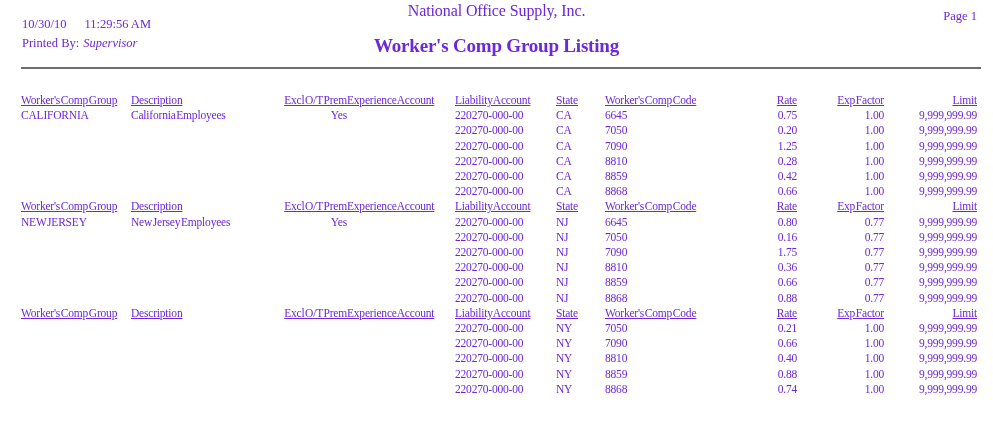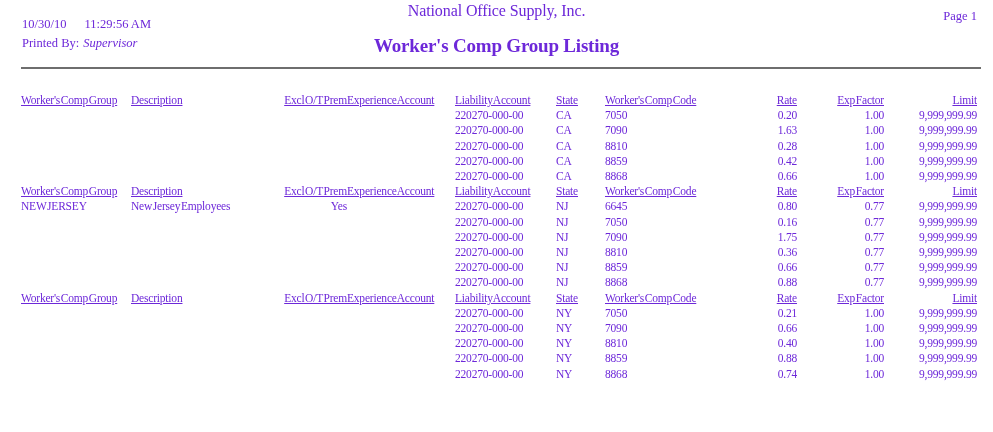--- a/index.html
+++ b/index.html
@@ -90,40 +90,52 @@
           <th class="a-center"><span class="u">Excl O/T Prem</span></th>
           <th><span class="u">Experience Account</span></th>
           <th><span class="u">Liability Account</span></th>
           <th><span class="u">State</span></th>
           <th><span class="u">Worker's Comp Code</span></th>
           <th class="a-right"><span class="u">Rate</span></th>
           <th class="a-right"><span class="u">Exp Factor</span></th>
           <th class="a-right"><span class="u">Limit</span></th>
         </tr>
         <tr>
+          <td>CALIFORNIA</td>
+          <td>California Employees</td>
+          <td class="a-center">Yes</td>
+          <td></td>
+          <td>220270-000-00</td>
+          <td>CA</td>
+          <td>6645</td>
+          <td class="a-right">0.75</td>
+          <td class="a-right">1.00</td>
+          <td class="a-right">9,999,999.99</td>
+        </tr>
+        <tr>
           <td></td>
           <td></td>
           <td></td>
           <td></td>
           <td>220270-000-00</td>
           <td>CA</td>
           <td>7050</td>
           <td class="a-right">0.20</td>
           <td class="a-right">1.00</td>
           <td class="a-right">9,999,999.99</td>
         </tr>
         <tr>
           <td></td>
           <td></td>
           <td></td>
           <td></td>
           <td>220270-000-00</td>
           <td>CA</td>
           <td>7090</td>
-          <td class="a-right">1.63</td>
+          <td class="a-right">1.25</td>
           <td class="a-right">1.00</td>
           <td class="a-right">9,999,999.99</td>
         </tr>
         <tr>
           <td></td>
           <td></td>
           <td></td>
           <td></td>
           <td>220270-000-00</td>
           <td>CA</td>

